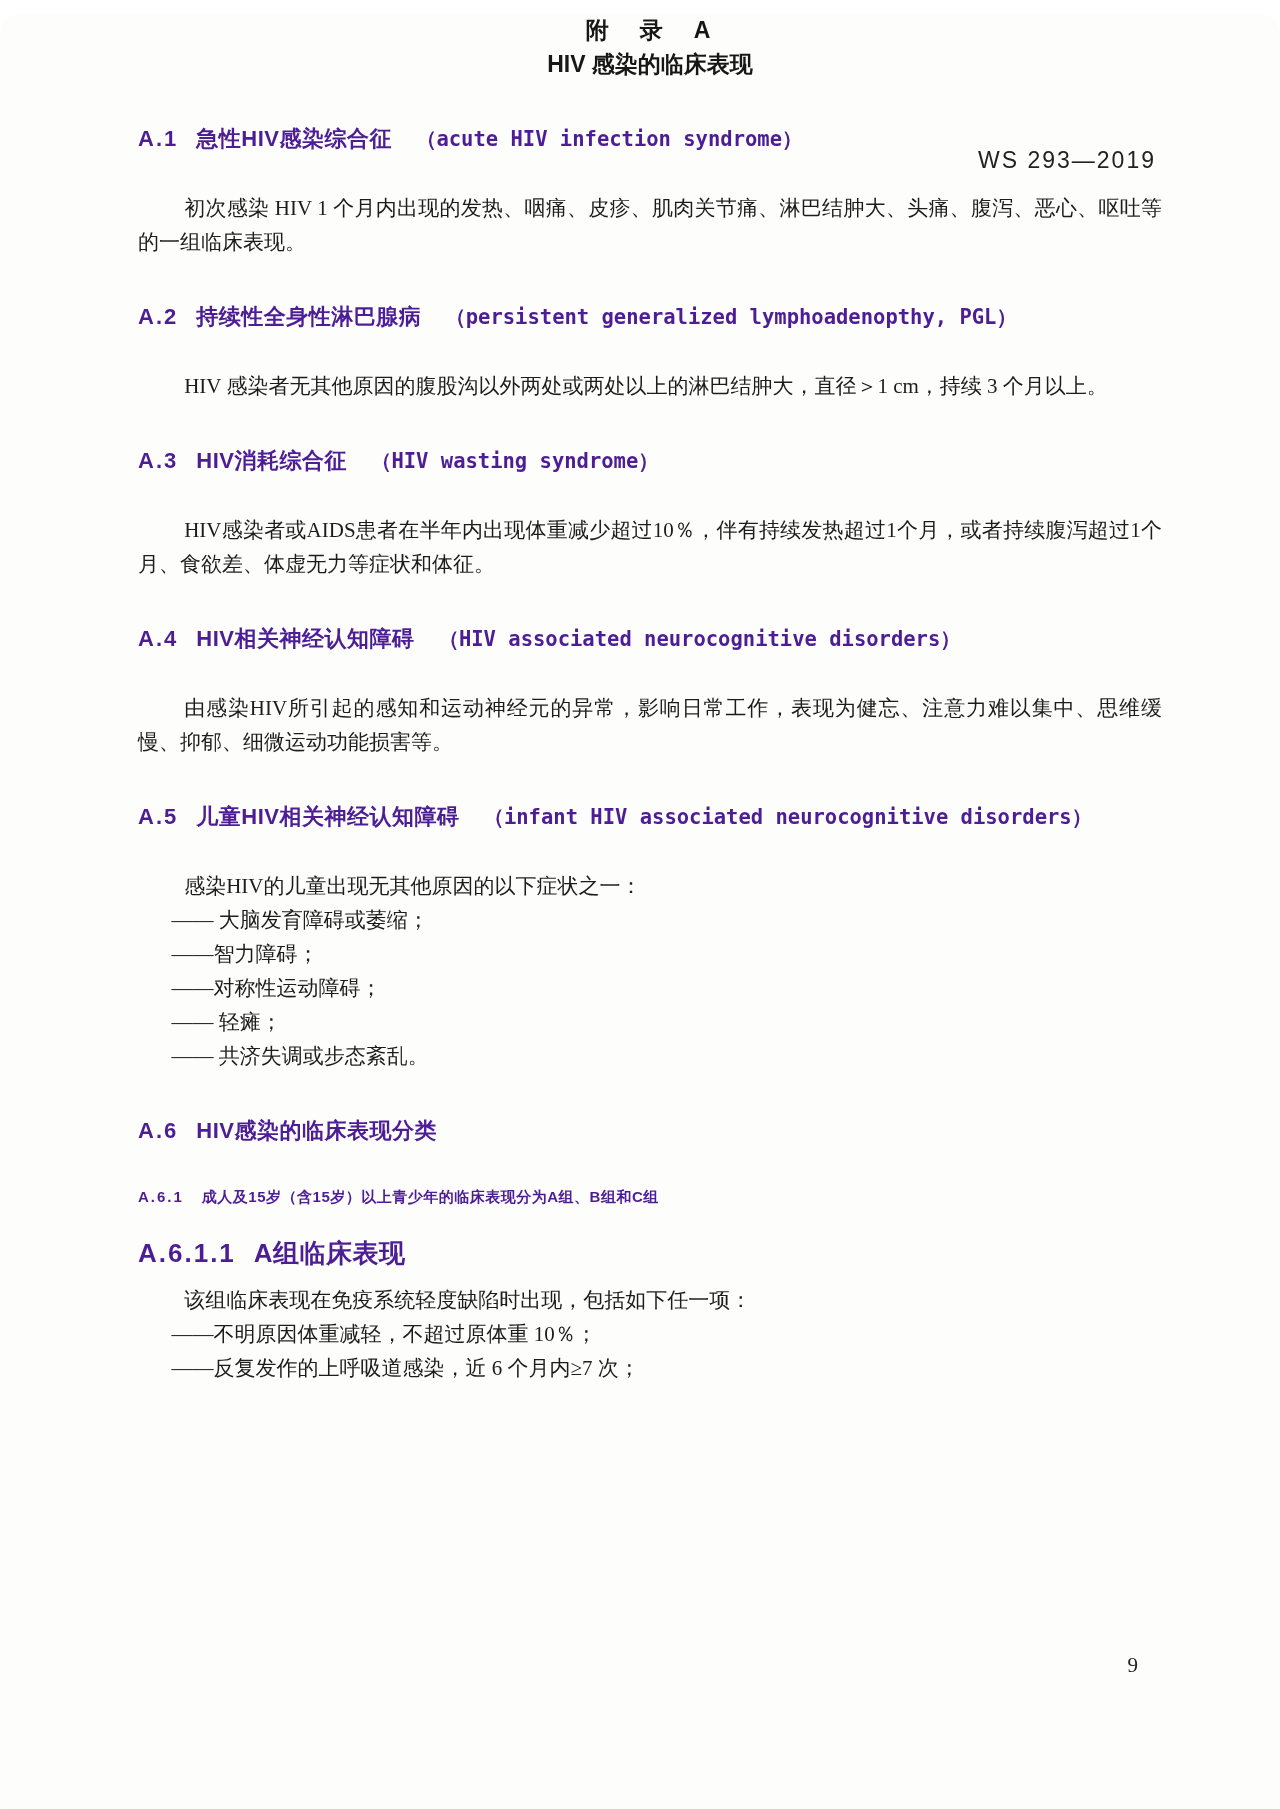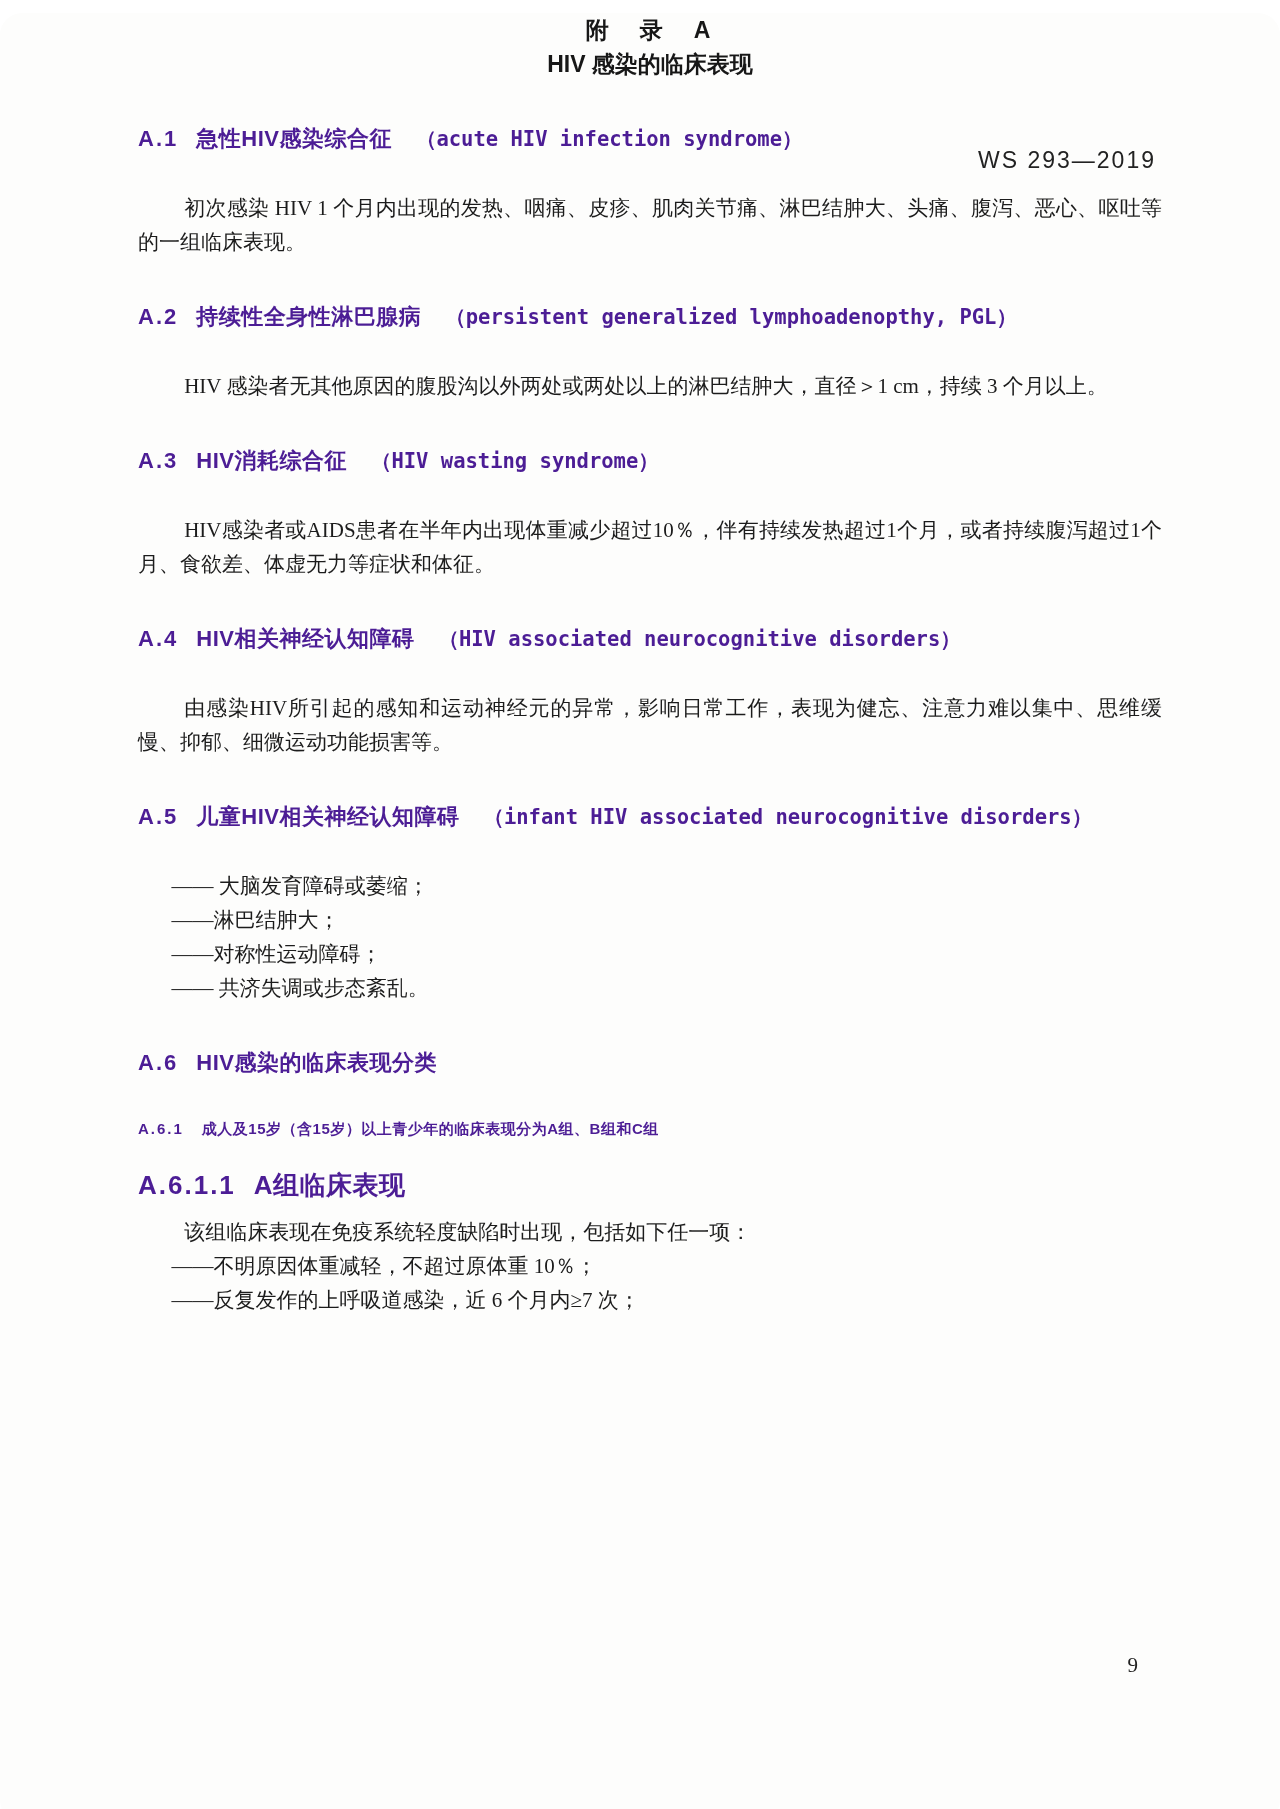--- a/index.html
+++ b/index.html
@@ -109,23 +109,25 @@
         <div class="section depth-2">
           <div class="sec-heading"><span class="sec-num">A.3</span><span class="sec-zh">HIV消耗综合征</span><span class="sec-en">（HIV wasting syndrome）</span></div>
           <p class="para">HIV感染者或AIDS患者在半年内出现体重减少超过10％，伴有持续发热超过1个月，或者持续腹泻超过1个月、食欲差、体虚无力等症状和体征。</p>
         </div>
         <div class="section depth-2">
           <div class="sec-heading"><span class="sec-num">A.4</span><span class="sec-zh">HIV相关神经认知障碍</span><span class="sec-en">（HIV associated neurocognitive disorders）</span></div>
           <p class="para">由感染HIV所引起的感知和运动神经元的异常，影响日常工作，表现为健忘、注意力难以集中、思维缓慢、抑郁、细微运动功能损害等。</p>
         </div>
         <div class="section depth-2">
           <div class="sec-heading"><span class="sec-num">A.5</span><span class="sec-zh">儿童HIV相关神经认知障碍</span><span class="sec-en">（infant HIV associated neurocognitive disorders）</span></div>
+          <p class="para">感染HIV的儿童出现无其他原因的以下症状之一：</p>
           <div class="dash-item">—— 大脑发育障碍或萎缩；</div>
-          <div class="dash-item">——淋巴结肿大；</div>
+          <div class="dash-item">——智力障碍；</div>
           <div class="dash-item">——对称性运动障碍；</div>
+          <div class="dash-item">—— 轻瘫；</div>
           <div class="dash-item">—— 共济失调或步态紊乱。</div>
         </div>
         <div class="section depth-2">
           <div class="sec-heading"><span class="sec-num">A.6</span><span class="sec-zh">HIV感染的临床表现分类</span></div>
         </div>
         <div class="section depth-3">
           <div class="sec-heading"><span class="sec-num">A.6.1</span><span class="sec-zh">成人及15岁（含15岁）以上青少年的临床表现分为A组、B组和C组</span></div>
         </div>
         <div class="section depth-4">
           <div class="sec-heading"><span class="sec-num">A.6.1.1</span><span class="sec-zh">A组临床表现</span></div>

